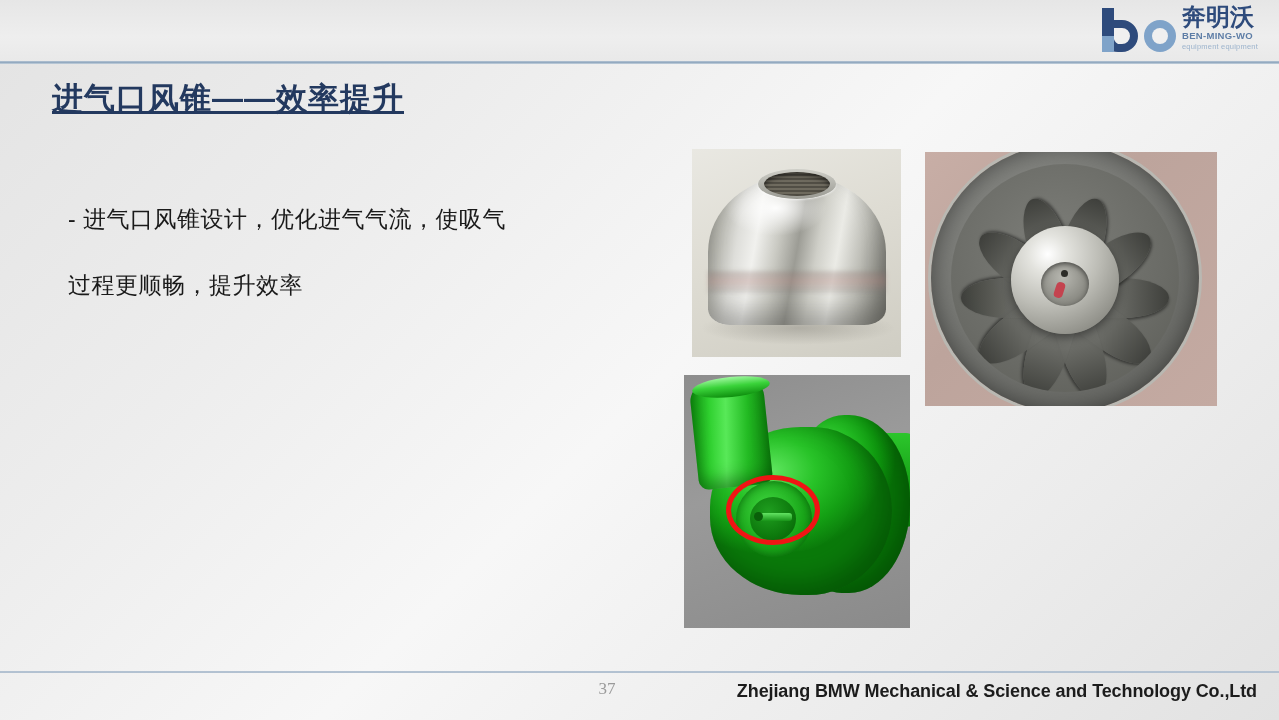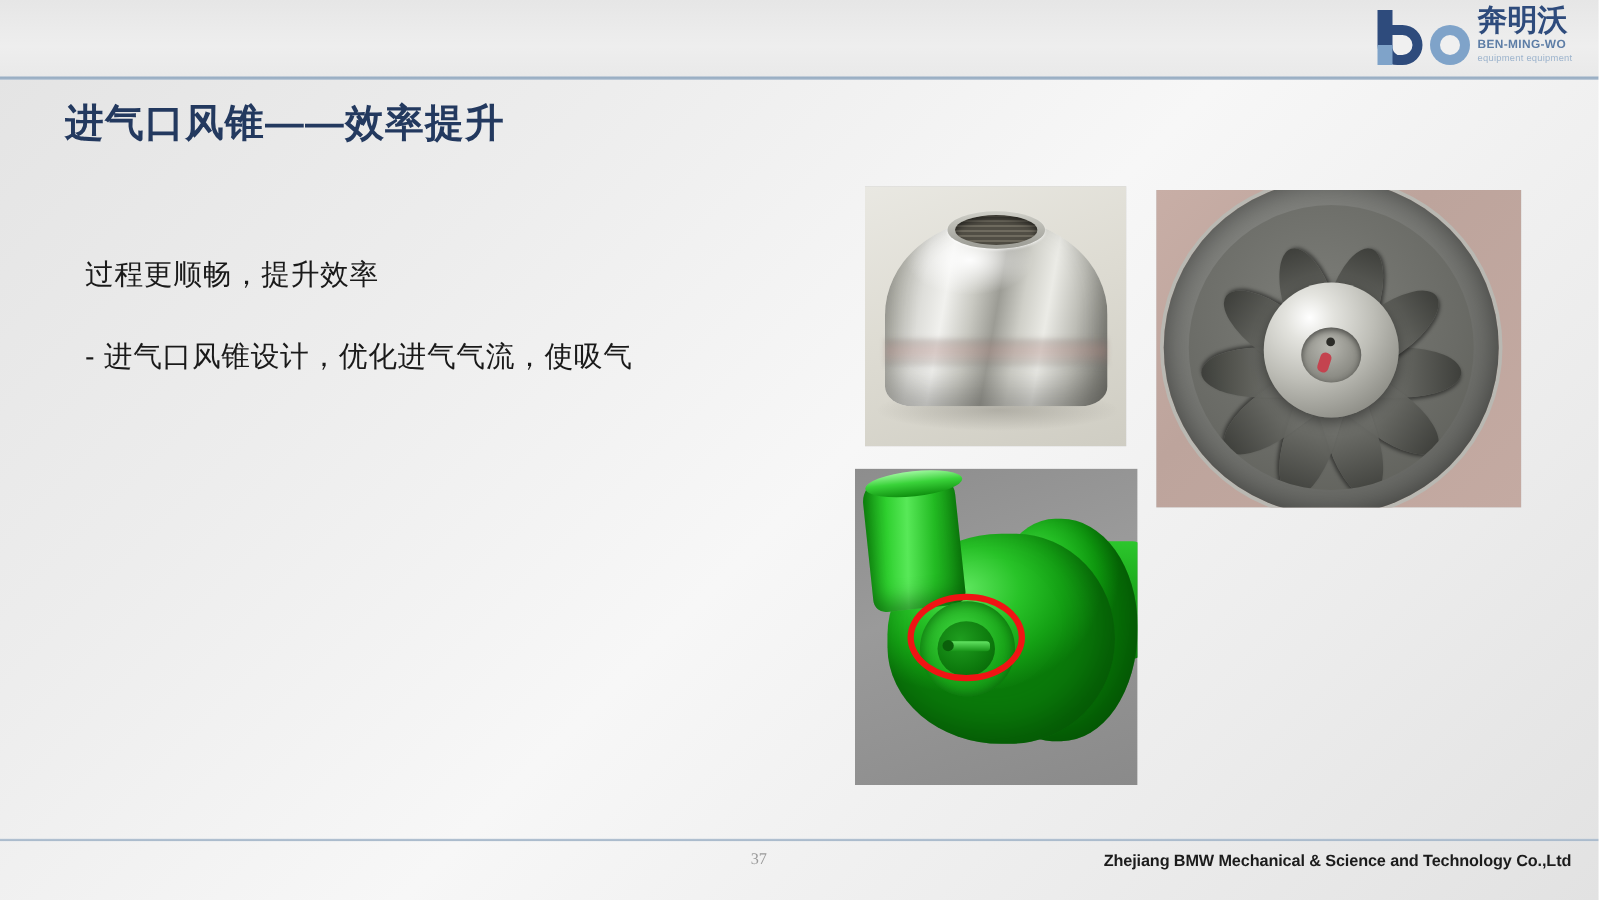--- a/index.html
+++ b/index.html
@@ -87,20 +87,21 @@
 
   
   .slide-title {
     position: absolute;
     left: 52px; top: 78px;
     font-size: 31px;
     font-weight: bold;
     color: #23395f;
     letter-spacing: 1px;
     white-space: nowrap;
+    text-decoration: underline;
   }
 
   
   .body-block {
     position: absolute;
     left: 68px; top: 186px;
     width: 560px;
   }
   .body-line {
     font-size: 23px;
@@ -320,28 +321,28 @@
     box-sizing: border-box;
   }
 
   
   .page-number {
     position: absolute;
     left: 575px; top: 679px;
     width: 64px;
     text-align: center;
     font-family: "Liberation Serif", "DejaVu Serif", serif;
-    font-size: 13px;
+    font-size: 17px;
     color: #9a9a9a;
   }
   .footer-company {
     position: absolute;
     right: 22px; top: 681px;
     font-family: "Liberation Sans", sans-serif;
-    font-size: 13px;
+    font-size: 18px;
     font-weight: bold;
     color: #1c1c1c;
     white-space: nowrap;
     letter-spacing: -0.1px;
   }
 </style>
 </head>
 <body>
 
 <div class="slide">
@@ -360,22 +361,22 @@
     <div class="logo-text">
       <div class="logo-cn">奔明沃</div>
       <div class="logo-en">BEN-MING-WO</div>
       <div class="logo-sub">equipment equipment</div>
     </div>
   </div>
 
   <div class="slide-title">进气口风锥——效率提升</div>
 
   <div class="body-block">
+    <div class="body-line">- 进气口风锥设计，优化进气气流，使吸气</div>
     <div class="body-line">过程更顺畅，提升效率</div>
-    <div class="body-line">- 进气口风锥设计，优化进气气流，使吸气</div>
   </div>
 
   <div class="photo" id="photo-cone">
     <div class="cone-bg"></div>
     <div class="cone-shadow"></div>
     <div class="cone-body"></div>
     <div class="cone-band"></div>
     <div class="cone-hole-outer"></div>
     <div class="cone-hole-inner"></div>
   </div>

